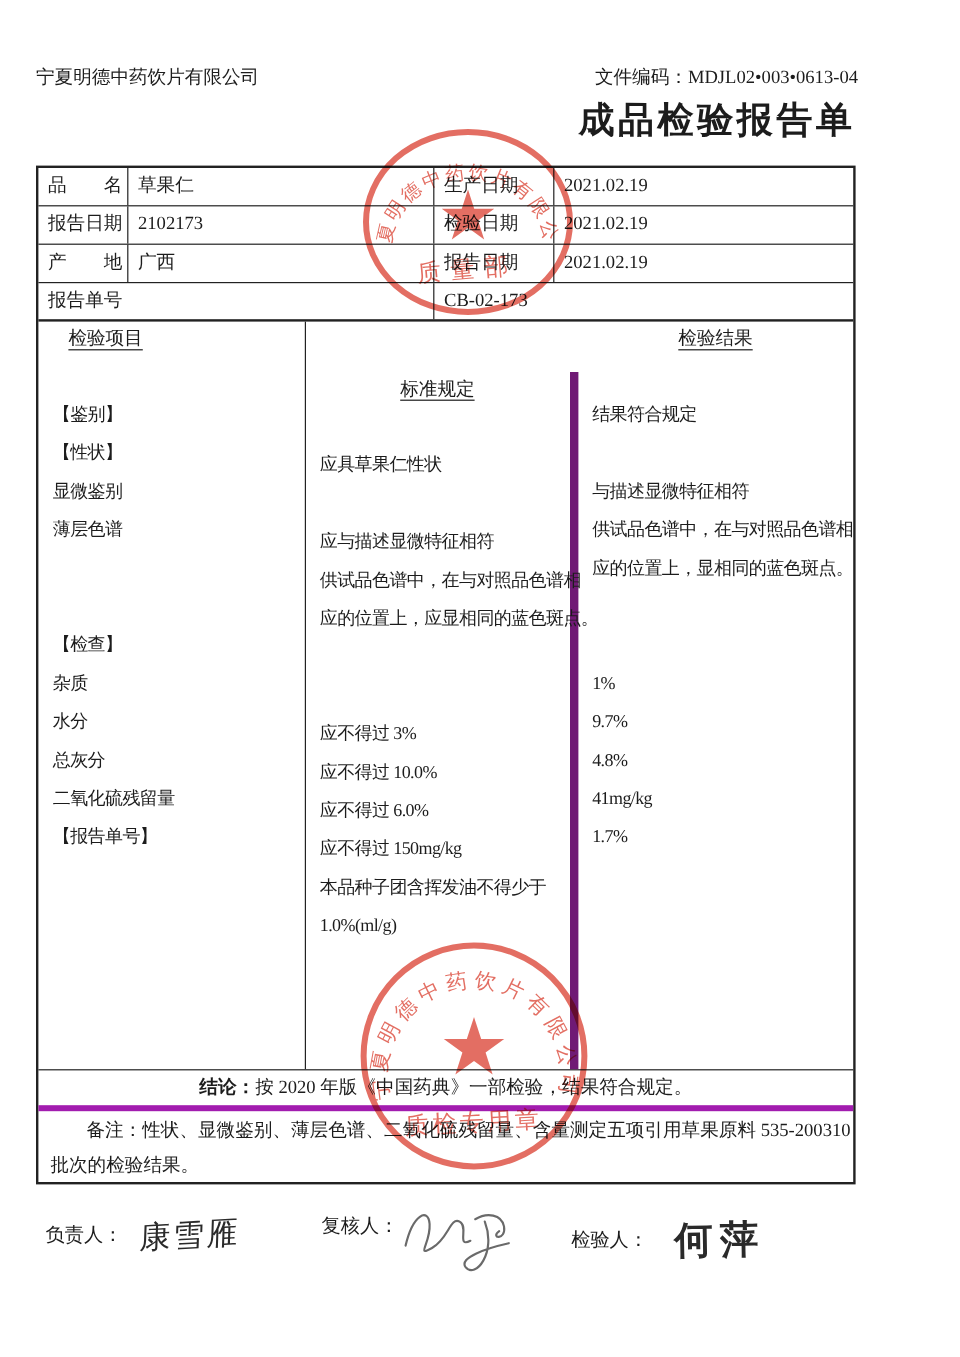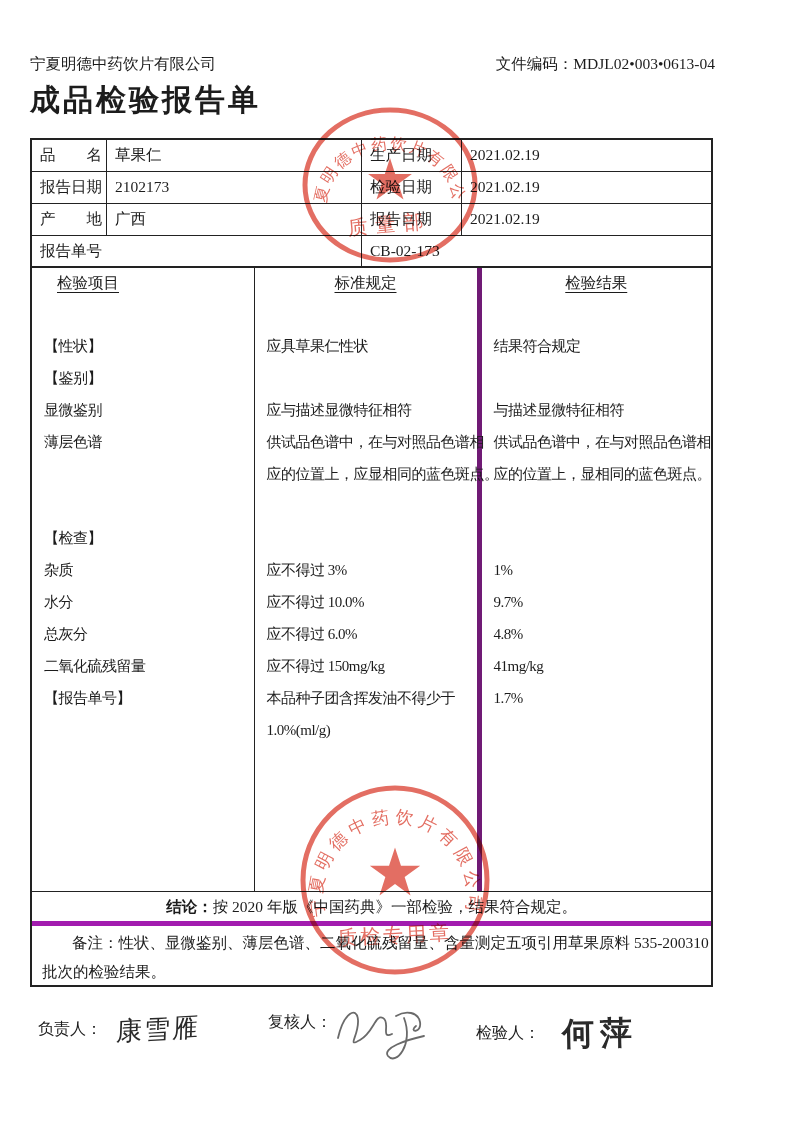--- a/index.html
+++ b/index.html
@@ -5,37 +5,37 @@
   html,body{margin:0;padding:0;}
   body{
     width:800px;height:1131px;position:relative;background:#ffffff;
     font-family:"Liberation Serif","DejaVu Serif",serif;
     color:#1c1c1c;overflow:hidden;
   }
   .abs{position:absolute;}
   
   .doc-header{top:54px;left:30px;width:685px;display:flex;justify-content:space-between;font-size:15.5px;}
   
-  .doc-title{top:80px;left:30px;width:683px;text-align:left;font-size:30px;font-weight:bold;letter-spacing:3px;}
+  .doc-title{top:80px;left:30px;width:683px;text-align:right;font-size:30px;font-weight:bold;letter-spacing:3px;}
   
   .main-table{top:138px;left:30px;width:683px;height:849px;border:2px solid #222;box-sizing:border-box;background:transparent;}
   .info-row{display:flex;height:32px;border-bottom:1px solid #222;box-sizing:border-box;}
   .info-row>div,.report-row>div{line-height:30px;padding-left:8px;font-size:15.5px;box-sizing:border-box;white-space:nowrap;}
   .c-label{width:75px;border-right:1px solid #222;}
   .c-value{width:255px;border-right:1px solid #222;}
   .c-label2{width:100px;border-right:1px solid #222;}
   .c-value2{flex:1;}
   .report-row{display:flex;height:32px;border-bottom:2px solid #222;box-sizing:border-box;}
   .r-label{width:330px;border-right:1px solid #222;}
   .r-value{flex:1;}
   
   .cols{display:flex;height:623px;box-sizing:border-box;}
   .col{box-sizing:border-box;}
   .col-item{width:226px;border-right:1px solid #222;}
-  .col-standard{width:227px;border-right:5px solid #701a75;}
+  .col-standard{width:227px;border-right:7px solid #701a75;margin-top:42px;}
   .col-result{flex:1;}
   .col-header{height:30px;line-height:30px;font-size:15.5px;text-align:center;}
   .col-item .col-header{text-align:left;padding-left:25px;}
   .col-header span{text-decoration:underline;text-underline-offset:4px;}
   .tline{height:32px;line-height:32px;padding-left:12px;font-size:15px;letter-spacing:-0.5px;white-space:nowrap;overflow:visible;}
   
   .conclusion-row{height:30px;line-height:29px;border-top:1px solid #222;text-align:center;font-size:15.5px;box-sizing:border-box;}
   .conclusion-row .lab{font-weight:bold;}
   .remark-row{border-top:5px solid #a21caf;box-sizing:border-box;padding:2px 15px 0 10px;font-size:15.5px;line-height:29px;}
   .remark-l1{text-indent:30px;white-space:nowrap;}
@@ -83,22 +83,22 @@
   </div>
   <div class="report-row">
     <div class="r-label">报告单号</div>
     <div class="r-value">CB-02-173</div>
   </div>
 
   <div class="cols">
     <div class="col col-item" id="col-item">
       <div class="col-header"><span>检验项目</span></div>
     <div class="tline"></div>
+        <div class="tline">【鉴别】</div>
         <div class="tline">【性状】</div>
-        <div class="tline">【鉴别】</div>
         <div class="tline">显微鉴别</div>
         <div class="tline">薄层色谱</div>
         <div class="tline"></div>
         <div class="tline"></div>
         <div class="tline">【检查】</div>
         <div class="tline">杂质</div>
         <div class="tline">水分</div>
         <div class="tline">总灰分</div>
         <div class="tline">二氧化硫残留量</div>
         <div class="tline">【报告单号】</div>

